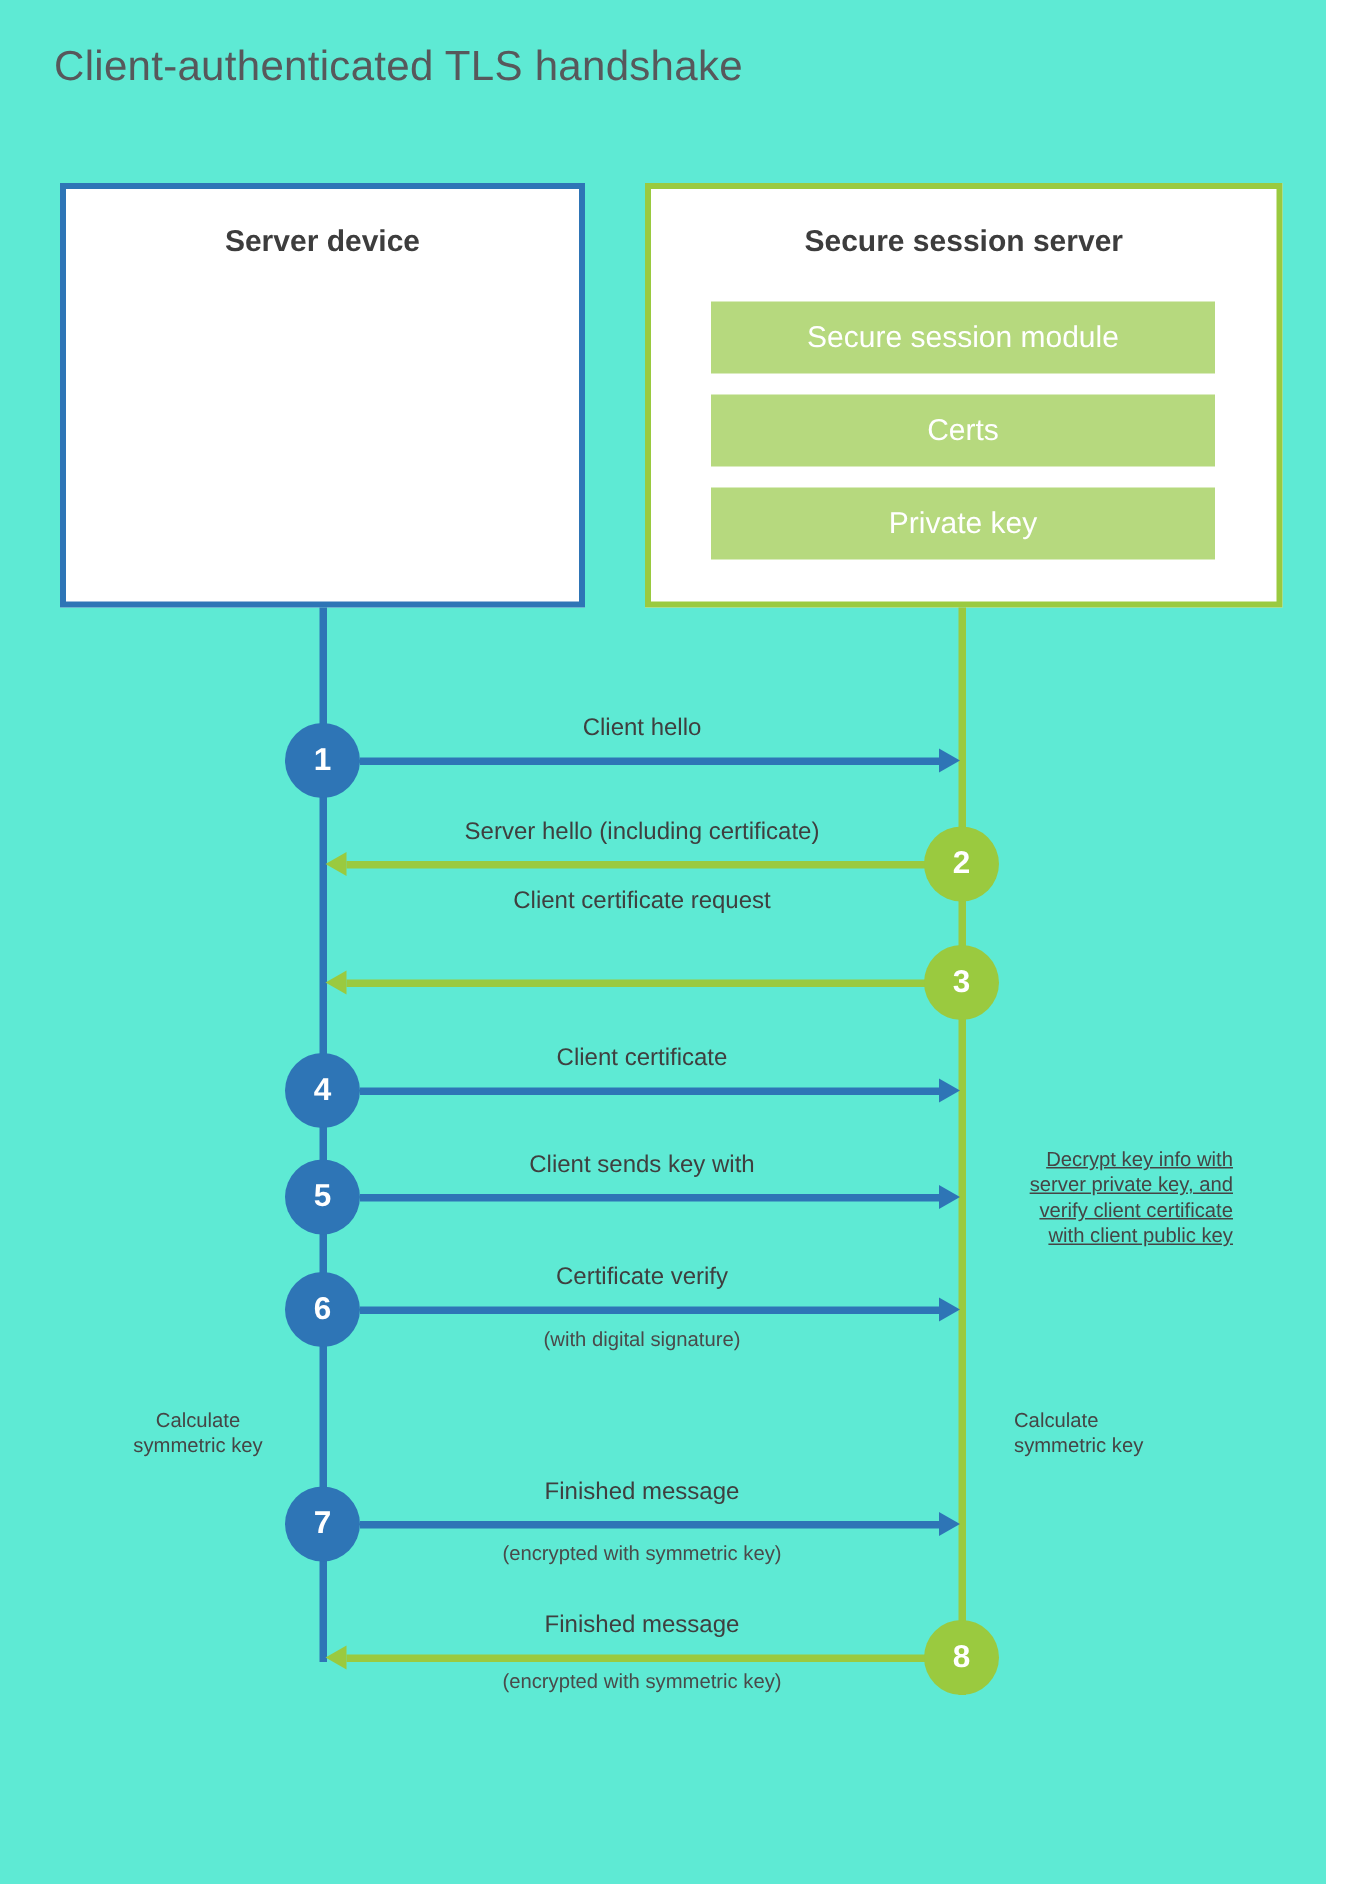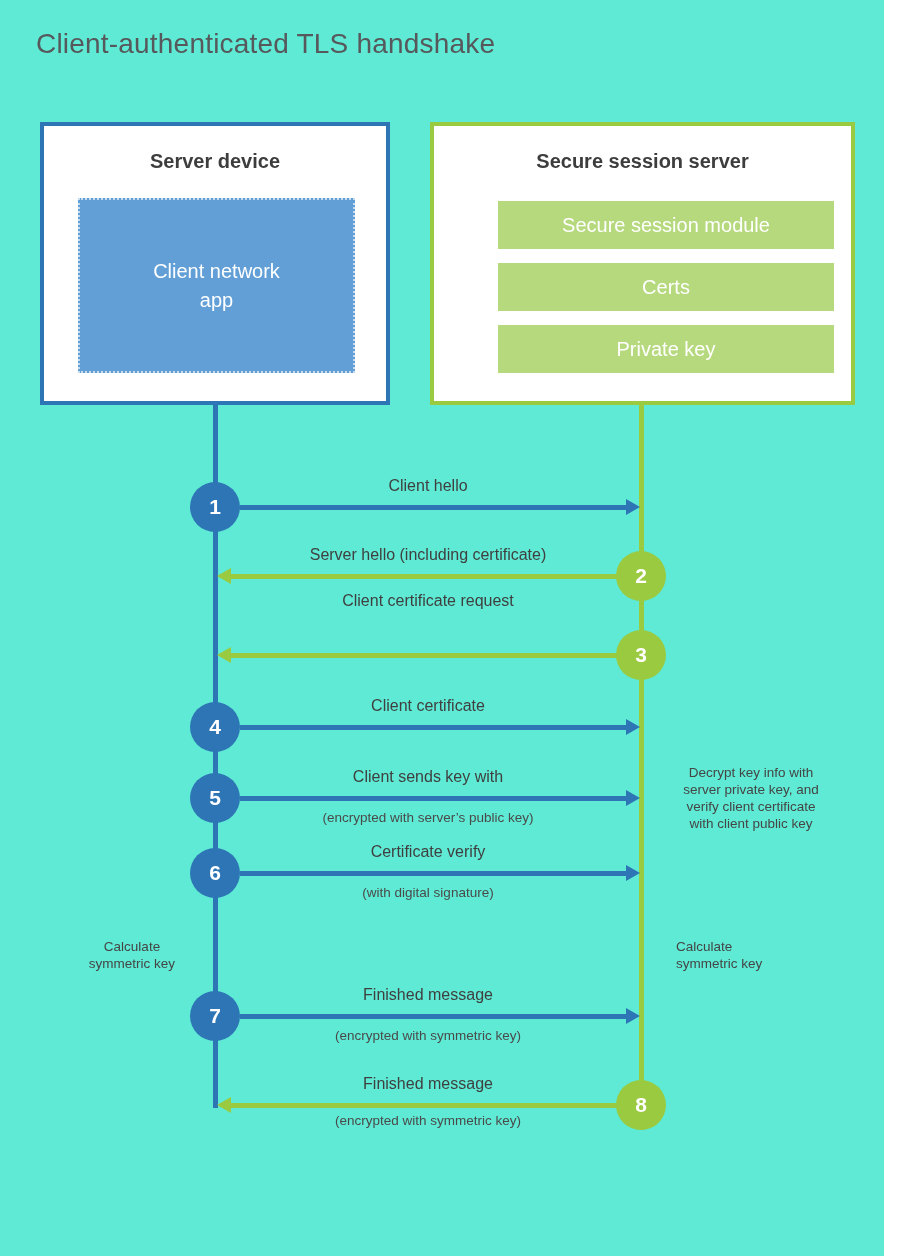--- a/index.html
+++ b/index.html
@@ -22,21 +22,21 @@
   .client-app {
     position:absolute; left:34px; top:72px; width:277px; height:175px; box-sizing:border-box;
     background:var(--blue_fill); border:2px dotted #c6ddf0;
     display:flex; align-items:center; justify-content:center; text-align:center;
     color:#fff; font-size:20px; line-height:29px; white-space:pre-line;
   }
   .module-bar {
     position:absolute; left:40px; width:336px; height:48px;
     background:var(--green_fill);
     display:flex; align-items:center; justify-content:center;
-    color:#fff; font-size:20px;margin-left:24px;
+    color:#fff; font-size:20px;
   }
   .bar-0 { top:75px; } .bar-1 { top:137px; } .bar-2 { top:199px; }
 
   
   .lifeline { position:absolute; width:5px; }
   .lifeline.client { left:213px; top:405px; height:703px; background:var(--blue); }
   .lifeline.server { left:639px; top:405px; height:725px; background:var(--green); }
 
   
   .circle {
@@ -62,21 +62,21 @@
   }
   .sub {
     position:absolute; left:218px; width:420px; text-align:center;
     font-size:13.5px; color:#4a4a4a;
   }
 
   
   .note {
     position:absolute; font-size:13.5px; line-height:17px; color:#454545; white-space:pre-line;
   }
-  .note-decrypt { left:666px; top:764px; width:170px; text-align:center; }
+  .note-decrypt { left:652px; top:764px; width:170px; text-align:right;text-decoration:underline; }
   .note-calc-left  { left:68px;  top:938px; width:128px; text-align:center; }
   .note-calc-right { left:676px; top:938px; width:128px; text-align:left; }
 
   
   .c1 { top:482px; }  .a1 { top:505px; } .h1 { top:499px; } .m1 { top:477px; }
   .c2 { top:551px; }  .a2 { top:574px; } .h2 { top:568px; } .m2 { top:546px; }
   .c3 { top:630px; }  .a3 { top:653px; } .h3 { top:647px; } .m3 { top:592px; }
   .c4 { top:702px; }  .a4 { top:725px; } .h4 { top:719px; } .m4 { top:697px; }
   .c5 { top:773px; }  .a5 { top:796px; } .h5 { top:790px; } .m5 { top:768px; } .s5 { top:810px; }
   .c6 { top:848px; }  .a6 { top:871px; } .h6 { top:865px; } .m6 { top:843px; } .s6 { top:885px; }
@@ -85,22 +85,20 @@
 </style>
 </head>
 <body>
 
 <div id="canvas">
 
   <div class="diagram-title">Client-authenticated TLS handshake</div>
 
   <div class="actor-box client-box">
     <div class="actor-title">Server device</div>
-    <div class="client-app">Client network
-app</div>
   </div>
 
   <div class="actor-box server-box">
     <div class="actor-title">Secure session server</div>
     <div class="module-bar bar-0">Secure session module</div>
     <div class="module-bar bar-1">Certs</div>
     <div class="module-bar bar-2">Private key</div>
   </div>
 
   <div class="lifeline client"></div>
@@ -123,21 +121,20 @@
 
   <div class="shaft blue a4"></div>
   <div class="head right h4"></div>
   <div class="circle blue c4">4</div>
   <div class="msg m4">Client certificate</div>
 
   <div class="shaft blue a5"></div>
   <div class="head right h5"></div>
   <div class="circle blue c5">5</div>
   <div class="msg m5">Client sends key with</div>
-  <div class="sub s5">(encrypted with server’s public key)</div>
 
   <div class="shaft blue a6"></div>
   <div class="head right h6"></div>
   <div class="circle blue c6">6</div>
   <div class="msg m6">Certificate verify</div>
   <div class="sub s6">(with digital signature)</div>
 
   <div class="shaft blue a7"></div>
   <div class="head right h7"></div>
   <div class="circle blue c7">7</div>

